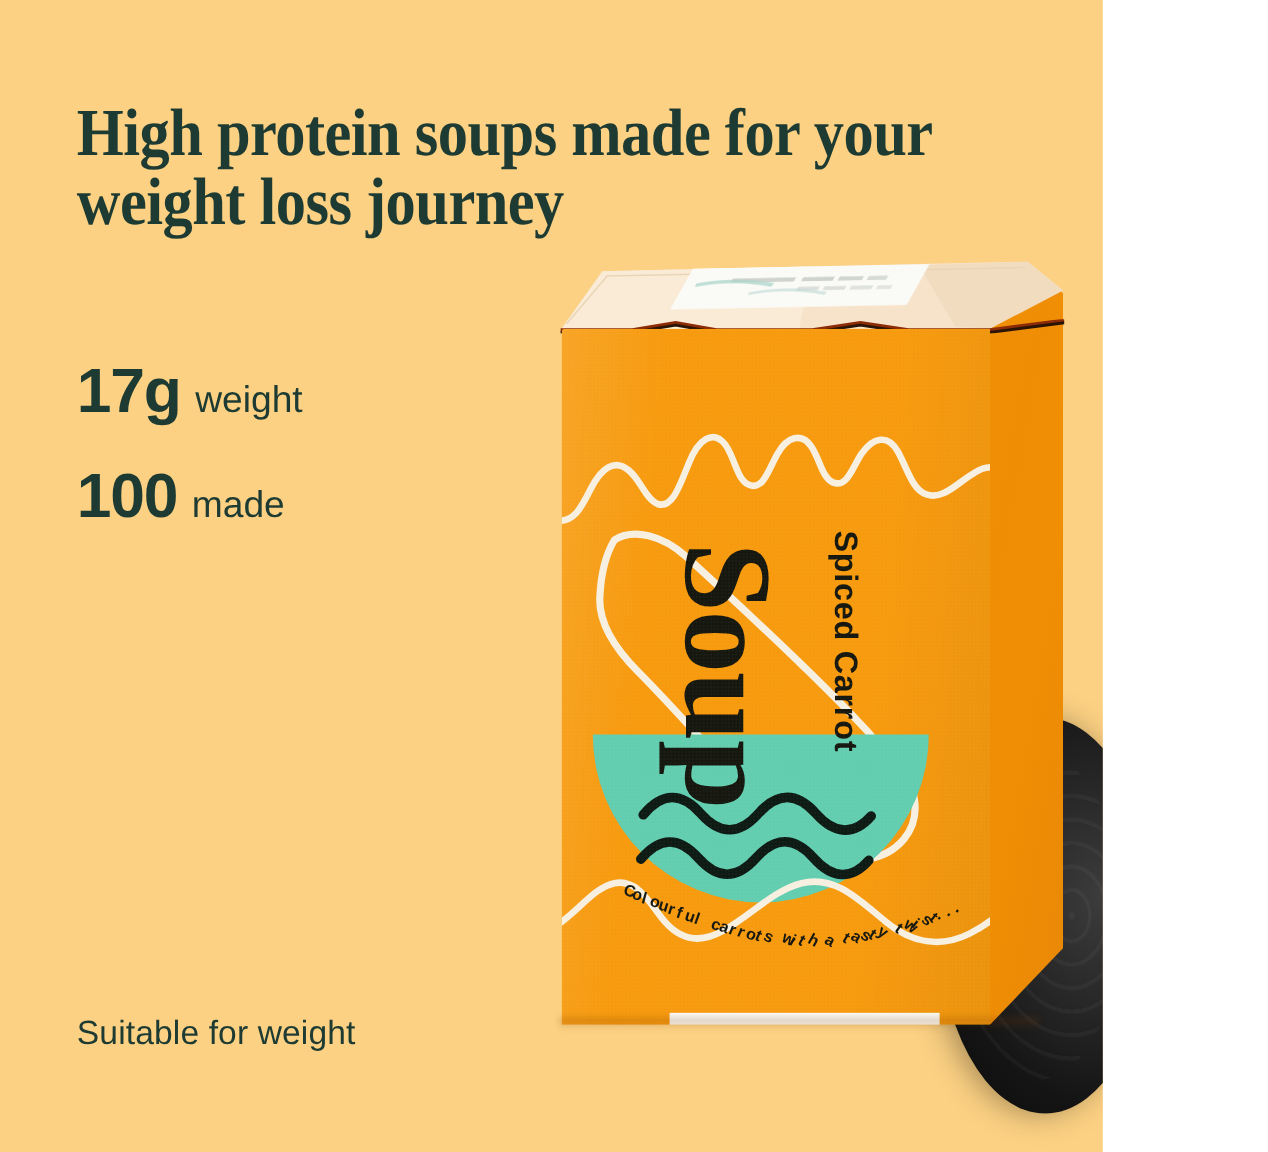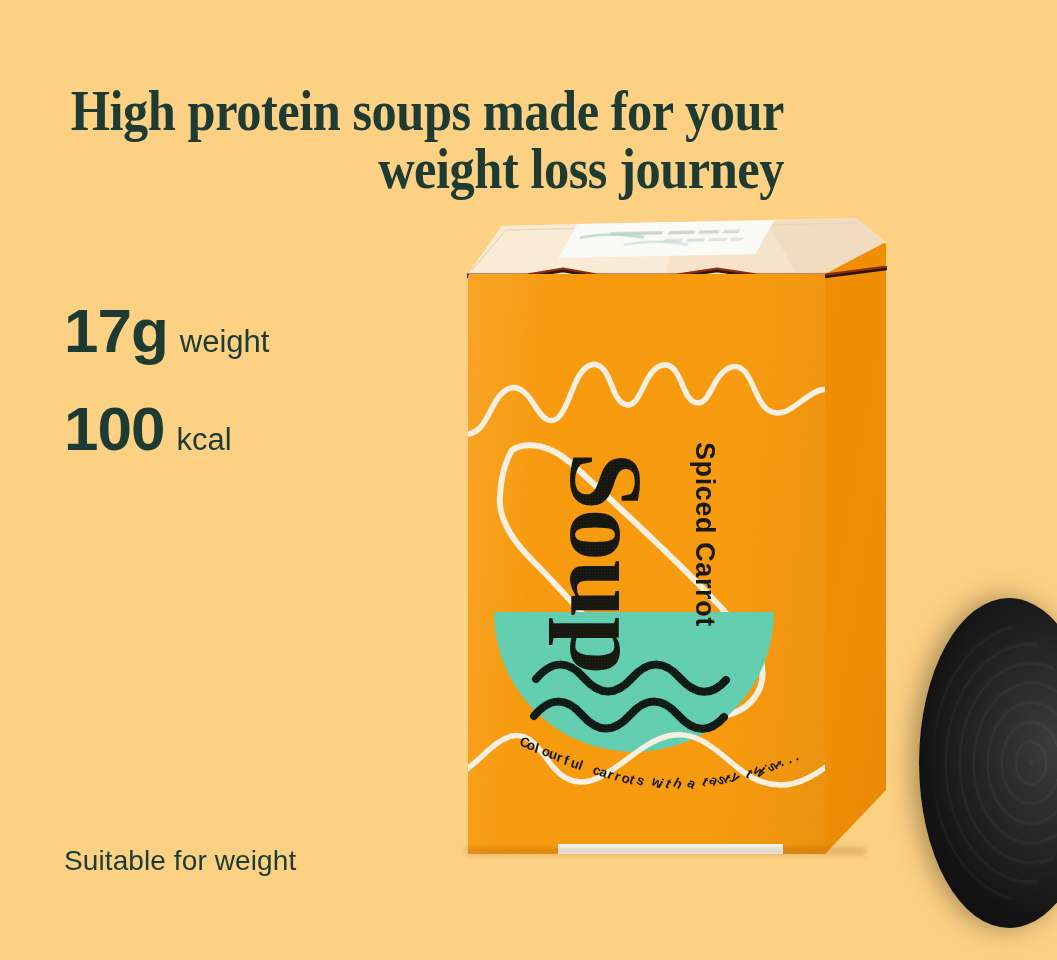--- a/index.html
+++ b/index.html
@@ -8,25 +8,24 @@
     padding: 0;
   }
   body {
     width: 1057px;
     height: 960px;
     overflow: hidden;
     font-family: "Liberation Sans", sans-serif;
   }
   #ad {
     position: relative;
-    width: 1057px;
+    width: 919px;
     height: 960px;
     background: #FCD183;
     overflow: hidden;
-    text-align: right;
   }
 
   
   #headline {
     position: absolute;
     left: 64px;
     top: 82px;
     width: 800px;
     font-family: "Liberation Serif", "DejaVu Serif", serif;
     font-weight: 700;
@@ -46,21 +45,21 @@
     width: 420px;
   }
   .stat {
     display: flex;
     align-items: baseline;
     margin-bottom: 36px;
     color: #1D3B32;
     white-space: nowrap;
   }
   .stat-value {
-    font-size: 62px;
+    font-size: 52px;
     font-weight: 700;
     letter-spacing: -1px;
     line-height: 1;
   }
   .stat-label {
     font-size: 31px;
     font-weight: 400;
     line-height: 1;
     margin-left: 12px;
   }
@@ -267,21 +266,21 @@
 
   <div id="stats">
 
     <div class="stat">
       <span class="stat-value">17g</span>
       <span class="stat-label">weight</span>
     </div>
 
     <div class="stat">
       <span class="stat-value">100</span>
-      <span class="stat-label">kcal</span>
+      <span class="stat-label">made</span>
     </div>
 
 
   </div>
 
   <div id="vegan-note">Suitable for weight</div>
 
   <div id="dark-object"></div>
 
   <div id="box">

